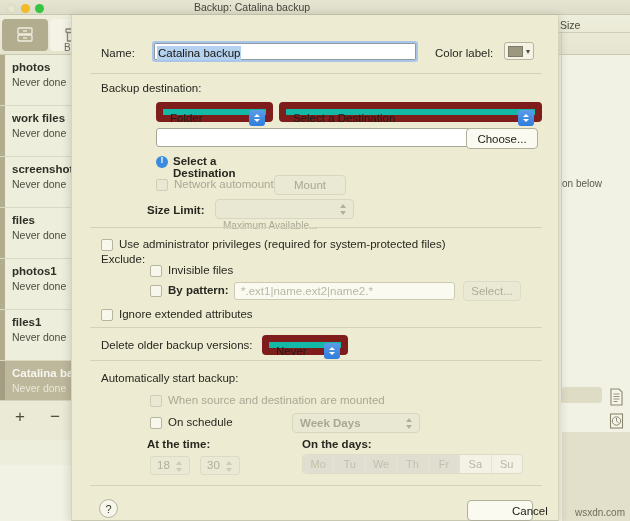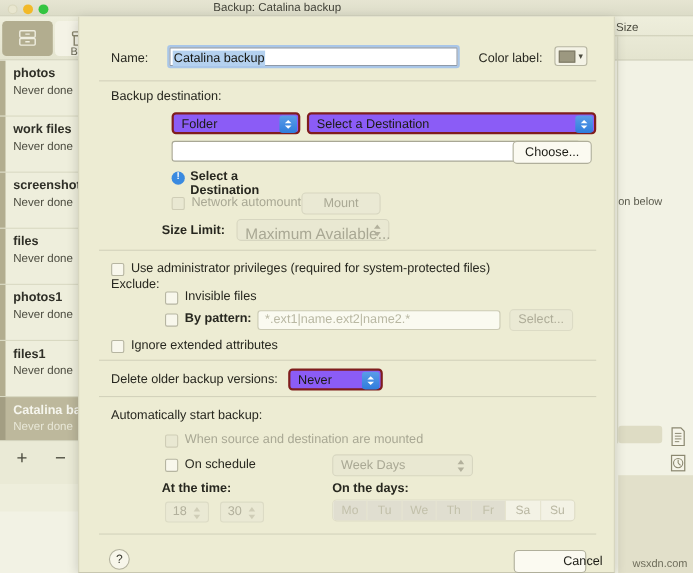--- a/index.html
+++ b/index.html
@@ -176,22 +176,22 @@
   hr.sep {
     position: absolute; left: 18px; width: 452px; height: 1px;
     background: #d3d2bb; border: 0;
   }
 
   
   #dest-label { left: 29px; top: 67px; }
 
   .popup {
     position: absolute; height: 20px;
-    background: #8b5cf6;
-    border: 2px solid #7f1d1d; border-radius: 4px;
+    background: #14b8a6;
+    border: 7px solid #7f1d1d; border-radius: 4px;
   }
   .popup .txt {
     position: absolute; left: 7px; top: 3px;
     font-size: 11.5px; color: #1b1b14; white-space: nowrap;
   }
   .popup .arrowbox {
     position: absolute; right: 1px; top: 1px; width: 16px; height: 16px;
     background: linear-gradient(#5b9ce8, #2f7ddc);
     border-radius: 3px;
   }
@@ -240,22 +240,22 @@
     background: #eae9d4; border: 1px solid #d7d6c0; border-radius: 4px;
     text-align: center; line-height: 19px; font-size: 11.5px; color: #a9a894;
   }
 
   #sizelimit-label { left: 75px; top: 189px; }
   #sizelimit-popup {
     position: absolute; left: 143px; top: 184px; width: 139px; height: 20px;
     background: #e9e8d2; border: 1px solid #d7d6c0; border-radius: 4px;
   }
   #sizelimit-popup .txt {
-    position: absolute; left: 7px; top: 4px;
-    font-size: 14px; color: #a9a894; white-space: nowrap;
+    position: absolute; left: 7px; top: 20px;
+    font-size: 10px; color: #a9a894; white-space: nowrap;
   }
   .stepper-glyph {
     position: absolute; right: 6px; top: 3px; width: 7px; height: 13px;
   }
   .stepper-glyph::before, .stepper-glyph::after {
     content: ""; position: absolute; left: 0;
     border-left: 3.5px solid transparent; border-right: 3.5px solid transparent;
   }
   .stepper-glyph::before { top: 1px; border-bottom: 4px solid currentColor; }
   .stepper-glyph::after  { top: 8px; border-top: 4px solid currentColor; }
@@ -288,22 +288,22 @@
   #delete-label { left: 29px; top: 324px; }
   #delete-popup { left: 190px; top: 320px; width: 86px; }
 
   
   #auto-label { left: 29px; top: 357px; }
   #mounted-cb { left: 78px; top: 380px; }
   #mounted-label { left: 96px; top: 379px; }
   #schedule-cb { left: 78px; top: 402px; }
   #schedule-label { left: 96px; top: 401px; }
   #weekdays-popup {
-    position: absolute; left: 230px; top: 398px; width: 128px; height: 20px;
-    background: #e9e8d2; border: 1px solid #d7d6c0; border-radius: 4px;
+    position: absolute; left: 220px; top: 398px; width: 128px; height: 20px;
+    background: #e9e8d2; border: 1px solid #d7d6c0; border-radius: 4px; font-weight: bold;
   }
   #weekdays-popup .txt {
     position: absolute; left: 7px; top: 3px;
     font-size: 11.5px; color: #a9a894; white-space: nowrap;
   }
 
   #attime-label { left: 75px; top: 423px; }
   #ondays-label { left: 230px; top: 423px; }
 
   .timefield {

